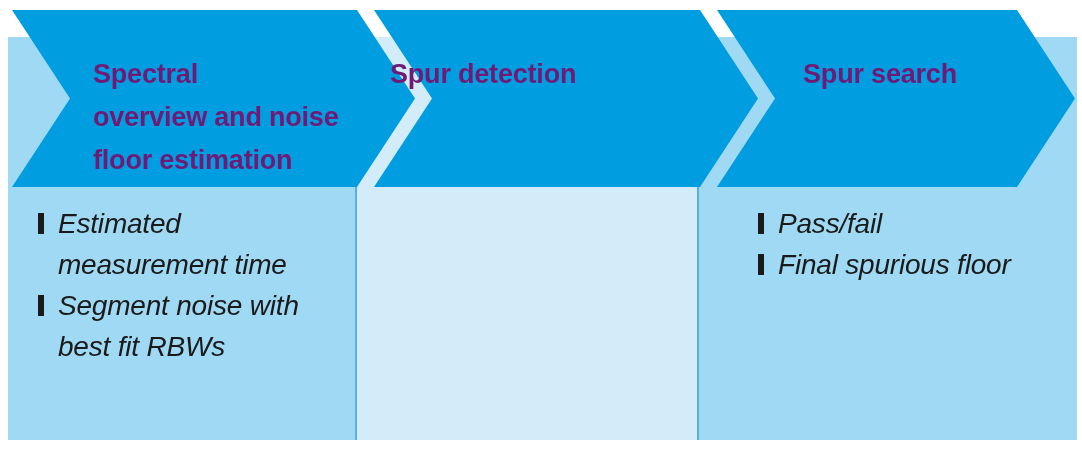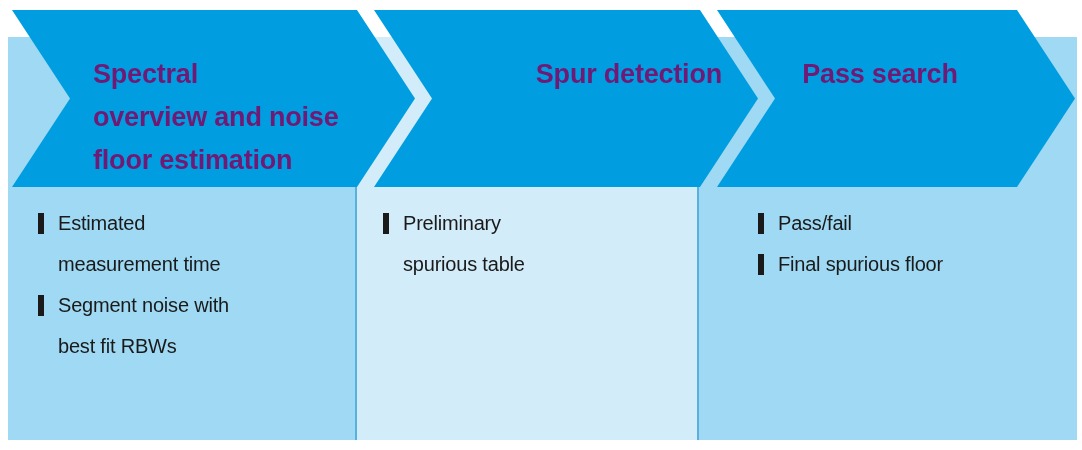--- a/index.html
+++ b/index.html
@@ -27,41 +27,42 @@
     top: 25px;
     color: #701a75;
     font-size: 27px;
     font-weight: bold;
     line-height: 43px;
     white-space: pre-line;
     letter-spacing: -0.2px;
     margin-top: 28px;
   }
   .title-1 { left: 93px;  width: 280px; text-align: left; }
-  .title-2 { left: 390px; width: 332px; text-align: right; }
+  .title-2 { left: 390px; width: 332px; text-align: left; }
   .title-3 { left: 730px; width: 300px; text-align: center; }
   .bullet-list { position: absolute; top: 203px; }
   .list-1 { left: 38px;  width: 305px; }
   .list-2 { left: 383px; width: 305px; }
   .list-3 { left: 758px; width: 340px; }
   .item { display: flex; align-items: flex-start; }
   .bullet {
     flex: 0 0 auto;
     width: 6px;
     height: 21px;
     margin-top: 10px;
     margin-right: 14px;
     background: #1a1a1a;
   }
   .item-text {
     color: #1a1a1a;
-    font-size: 20px;
+    font-size: 28px;
     line-height: 41px;
     white-space: pre-line;
     letter-spacing: -0.2px;
+    font-style: italic;
   }
 </style>
 </head>
 <body>
 
 <div class="canvas">
 
   <div class="panel panel-1 panel-medium"></div>
   <div class="panel panel-2 panel-light"></div>
   <div class="panel panel-3 panel-medium"></div>
@@ -71,41 +72,36 @@
   <svg class="arrows" viewBox="0 0 1082 450">
     <polygon points="12,10 357,10 415,98.5 357,187 12,187 70,98.5"></polygon>
     <polygon points="374,10 700,10 758,98.5 700,187 374,187 432,98.5"></polygon>
     <polygon points="717,10 1017,10 1075,98.5 1017,187 717,187 775,98.5"></polygon>
   </svg>
 
   <div class="step-title title-1">Spectral
 overview and noise
 floor estimation</div>
   <div class="step-title title-2">Spur detection</div>
-  <div class="step-title title-3">Pass search</div>
+  <div class="step-title title-3">Spur search</div>
 
   <div class="bullet-list list-1">
     <div class="item">
       <span class="bullet"></span>
       <span class="item-text">Estimated
 measurement time</span>
     </div>
     <div class="item">
       <span class="bullet"></span>
       <span class="item-text">Segment noise with
 best fit RBWs</span>
     </div>
   </div>
 
   <div class="bullet-list list-2">
-    <div class="item">
-      <span class="bullet"></span>
-      <span class="item-text">Preliminary
-spurious table</span>
-    </div>
   </div>
 
   <div class="bullet-list list-3">
     <div class="item">
       <span class="bullet"></span>
       <span class="item-text">Pass/fail</span>
     </div>
     <div class="item">
       <span class="bullet"></span>
       <span class="item-text">Final spurious floor</span>

